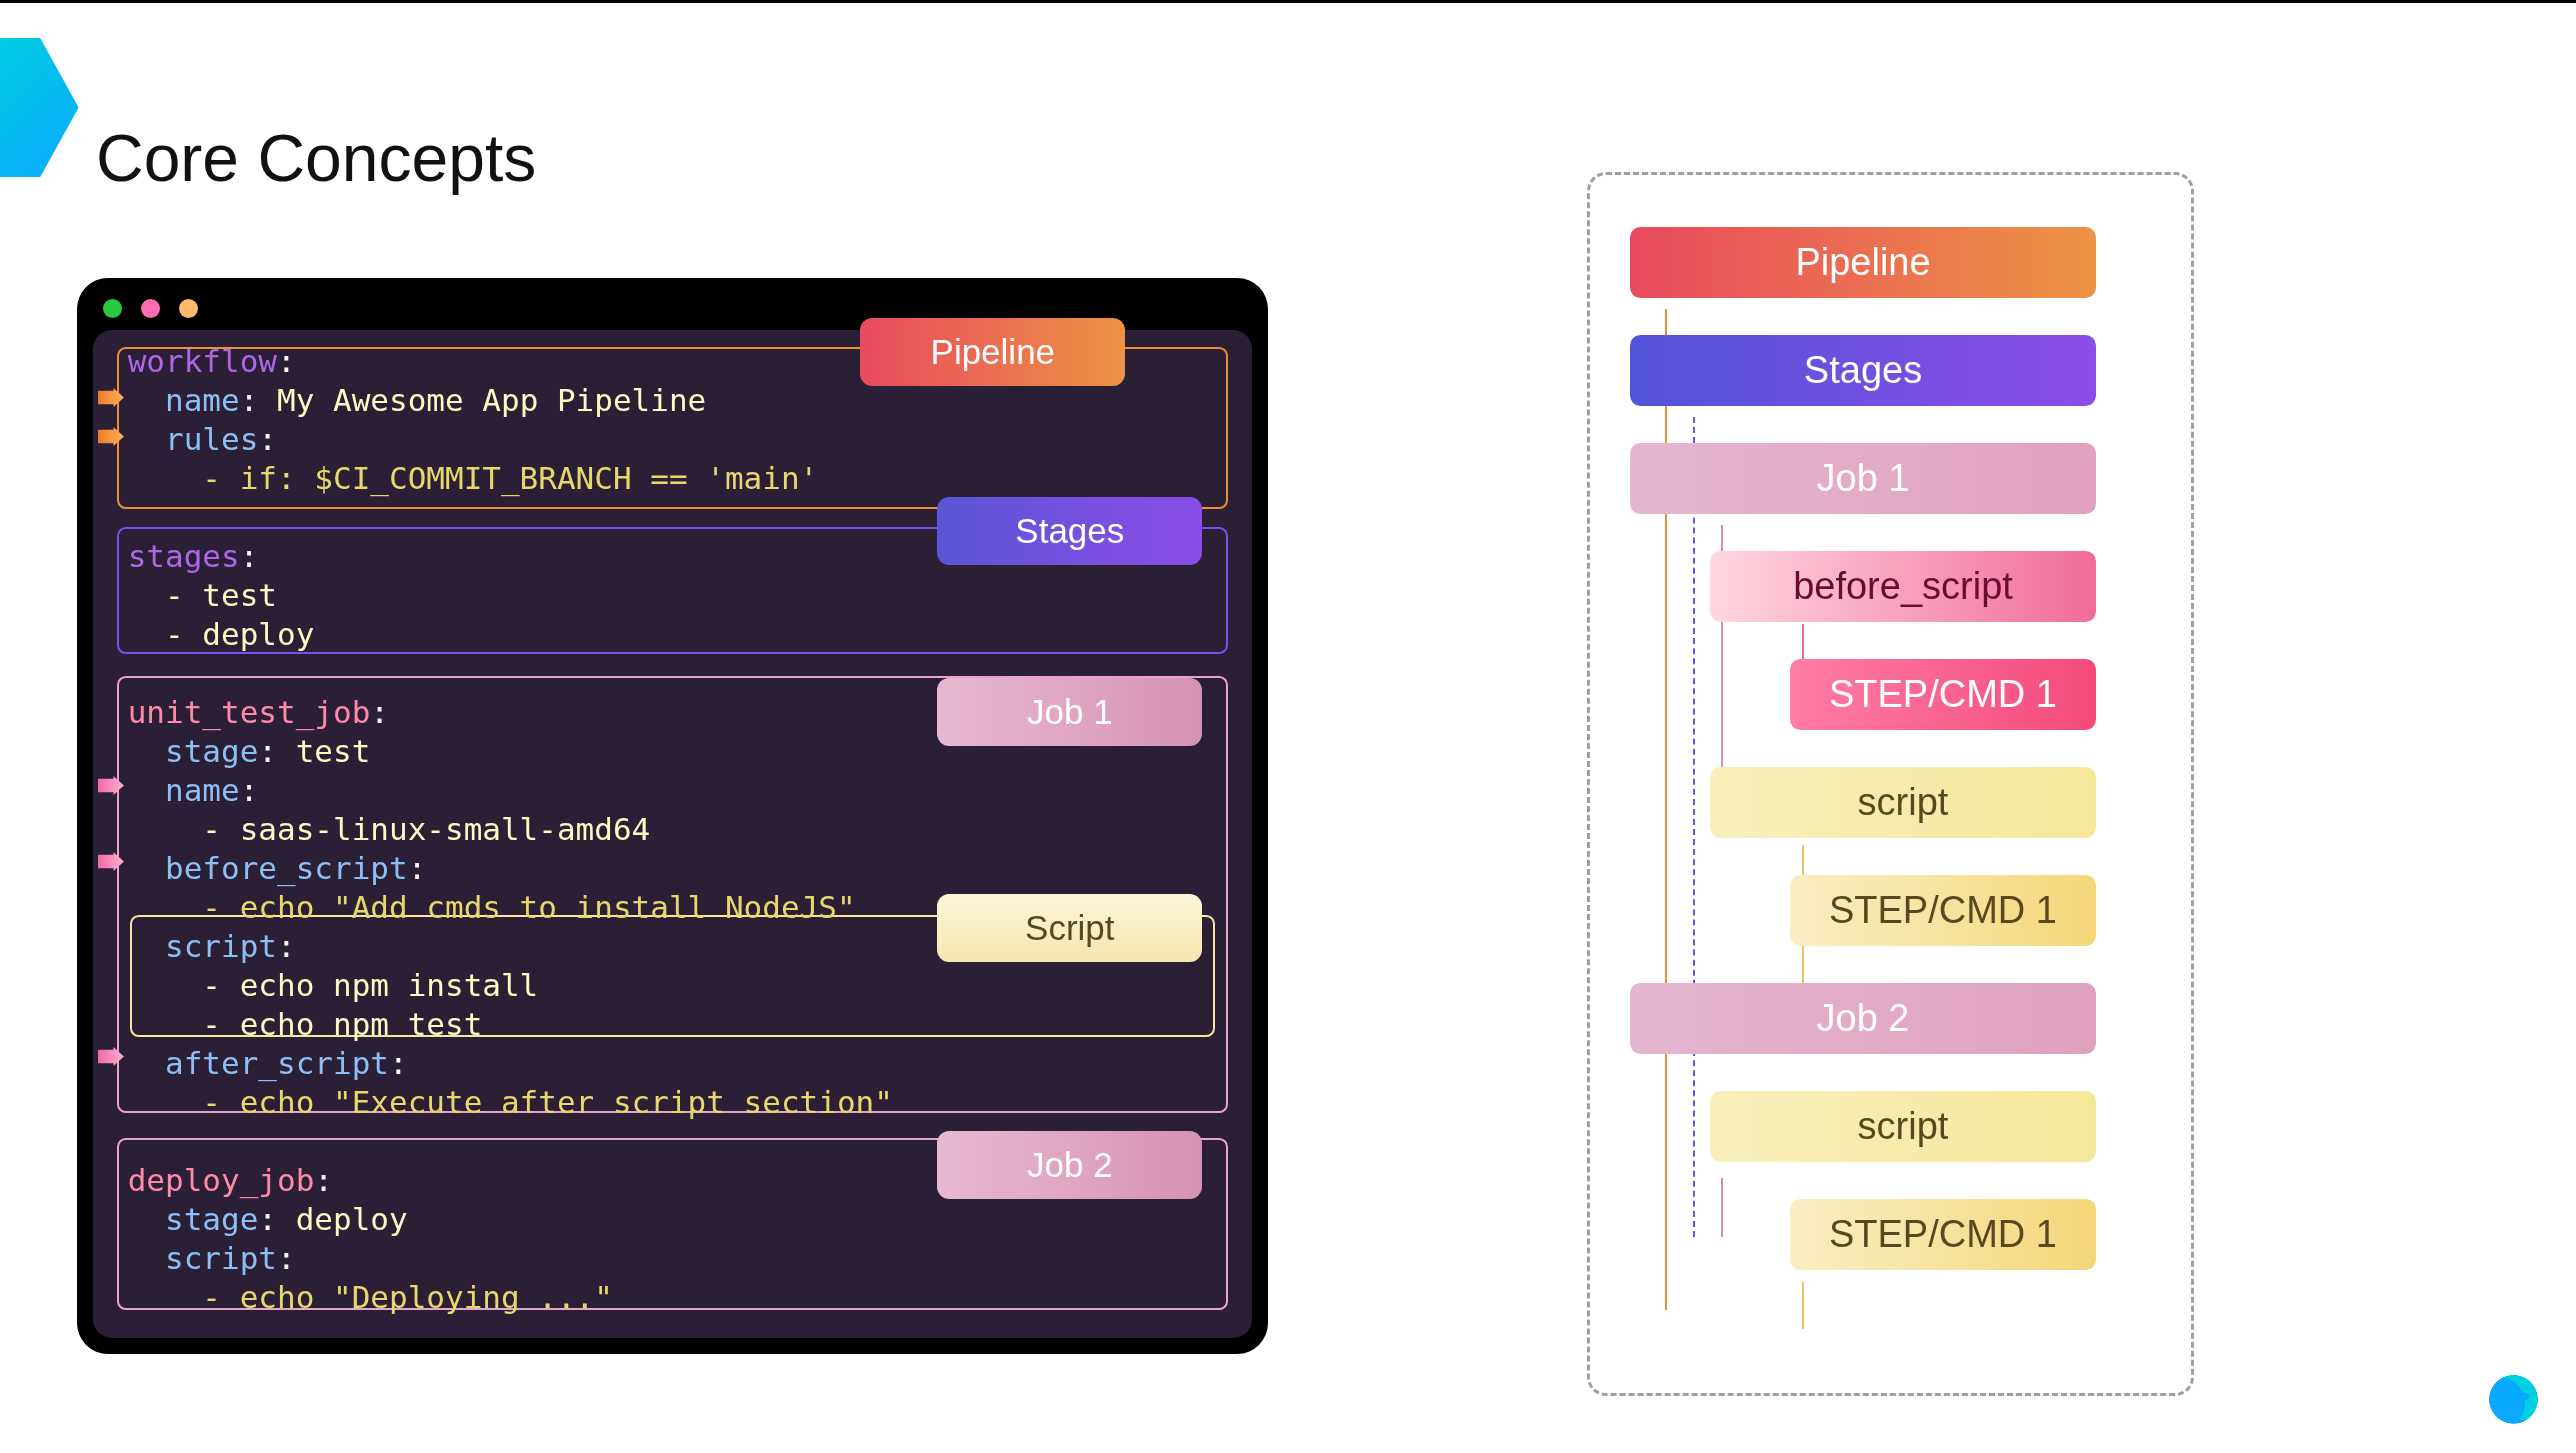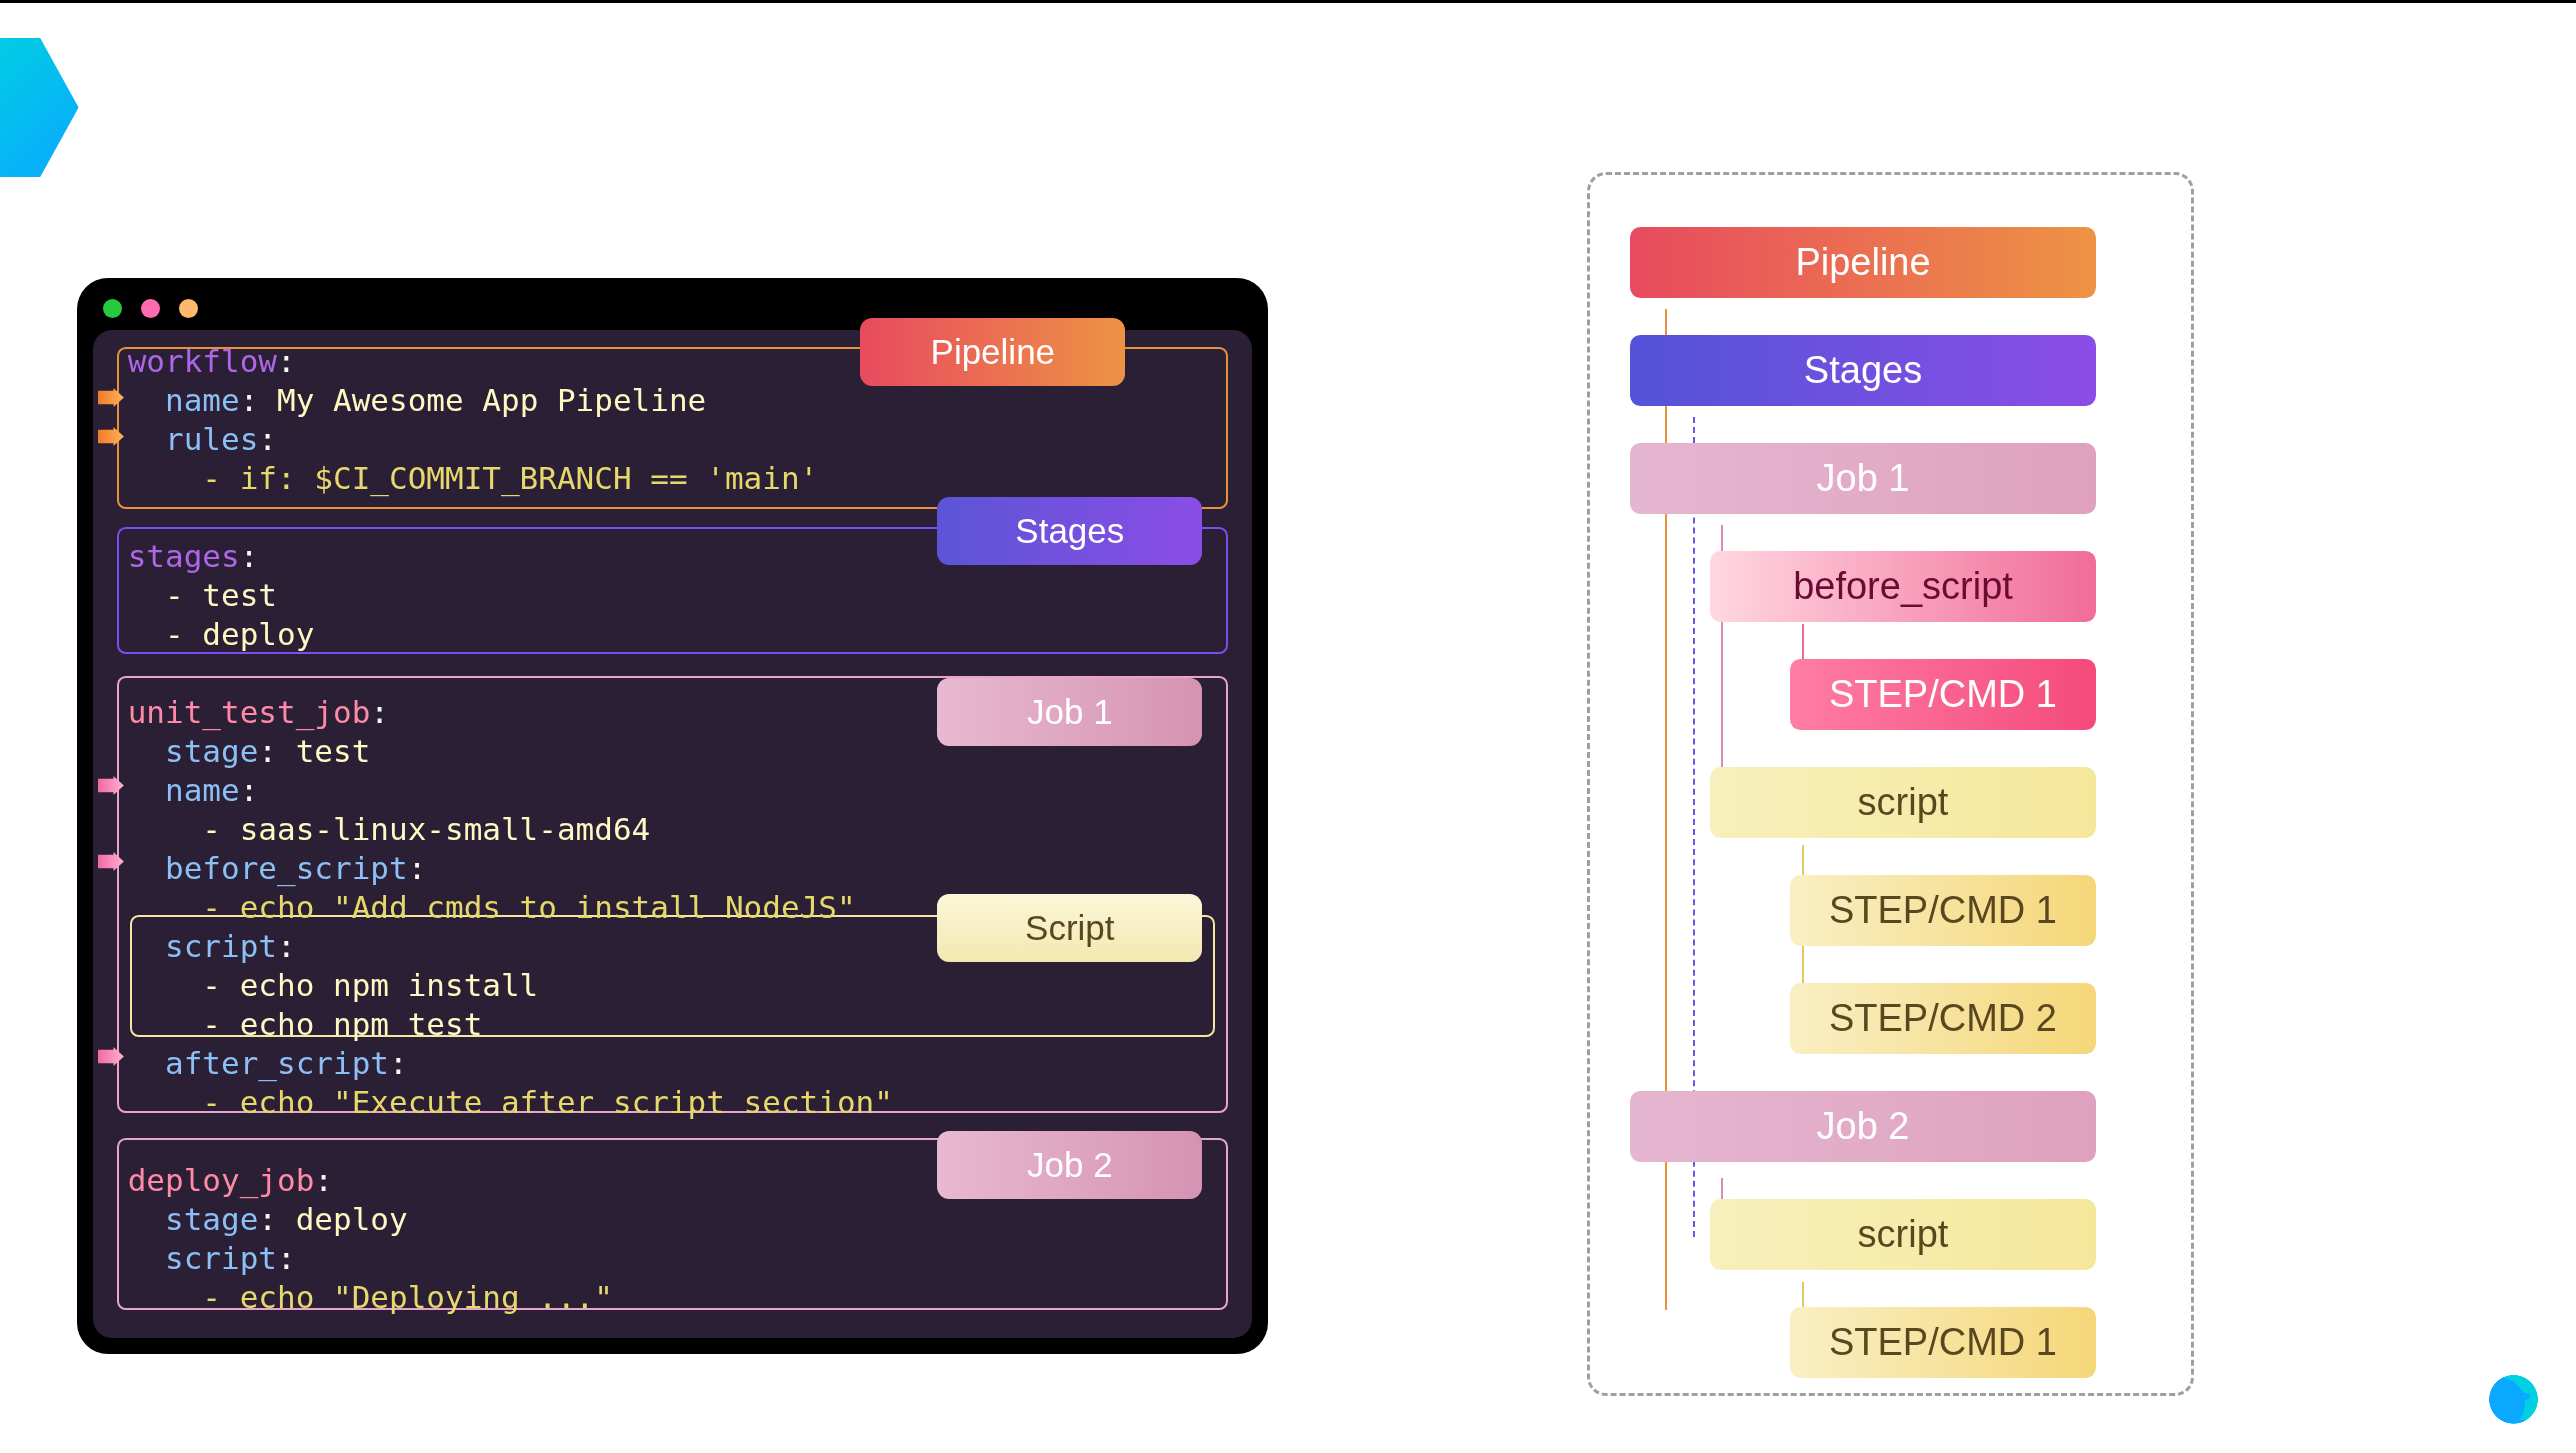--- a/index.html
+++ b/index.html
@@ -186,20 +186,21 @@
     font-family: monospace; font-size:30px; color:#0aa8ff; font-weight:700;
   }
 </style>
 </head>
 <body>
 
 <div class="slide" style="transform: scale(1);">
 
   <div class="corner-accent"></div>
 
+  <h1 class="title">Core Concepts</h1>
 
   <div class="code-window">
     <div class="titlebar">
       <div class="dot r"></div>
       <div class="dot g"></div>
       <div class="dot y"></div>
     </div>
     <div class="code-body">
 
       <div class="outline orange"></div>
@@ -258,21 +259,20 @@
     <div class="vguide j2"></div>
     <div class="vguide s2"></div>
 
     <div class="hbox pipeline">Pipeline</div>
     <div class="hbox stages">Stages</div>
     <div class="hbox job">Job 1</div>
     <div class="hbox before">before_script</div>
     <div class="hbox step-r">STEP/CMD 1</div>
     <div class="hbox scriptb">script</div>
     <div class="hbox step-y">STEP/CMD 1</div>
-    <div class="hbox step-y">STEP/CMD 2</div>
     <div class="hbox job">Job 2</div>
     <div class="hbox scriptb">script</div>
     <div class="hbox step-y">STEP/CMD 1</div>
   </div>
 
   <div class="brlogo">
     <div class="cloud"></div>
     <div class="braces">&lt;&gt;</div>
   </div>
 

